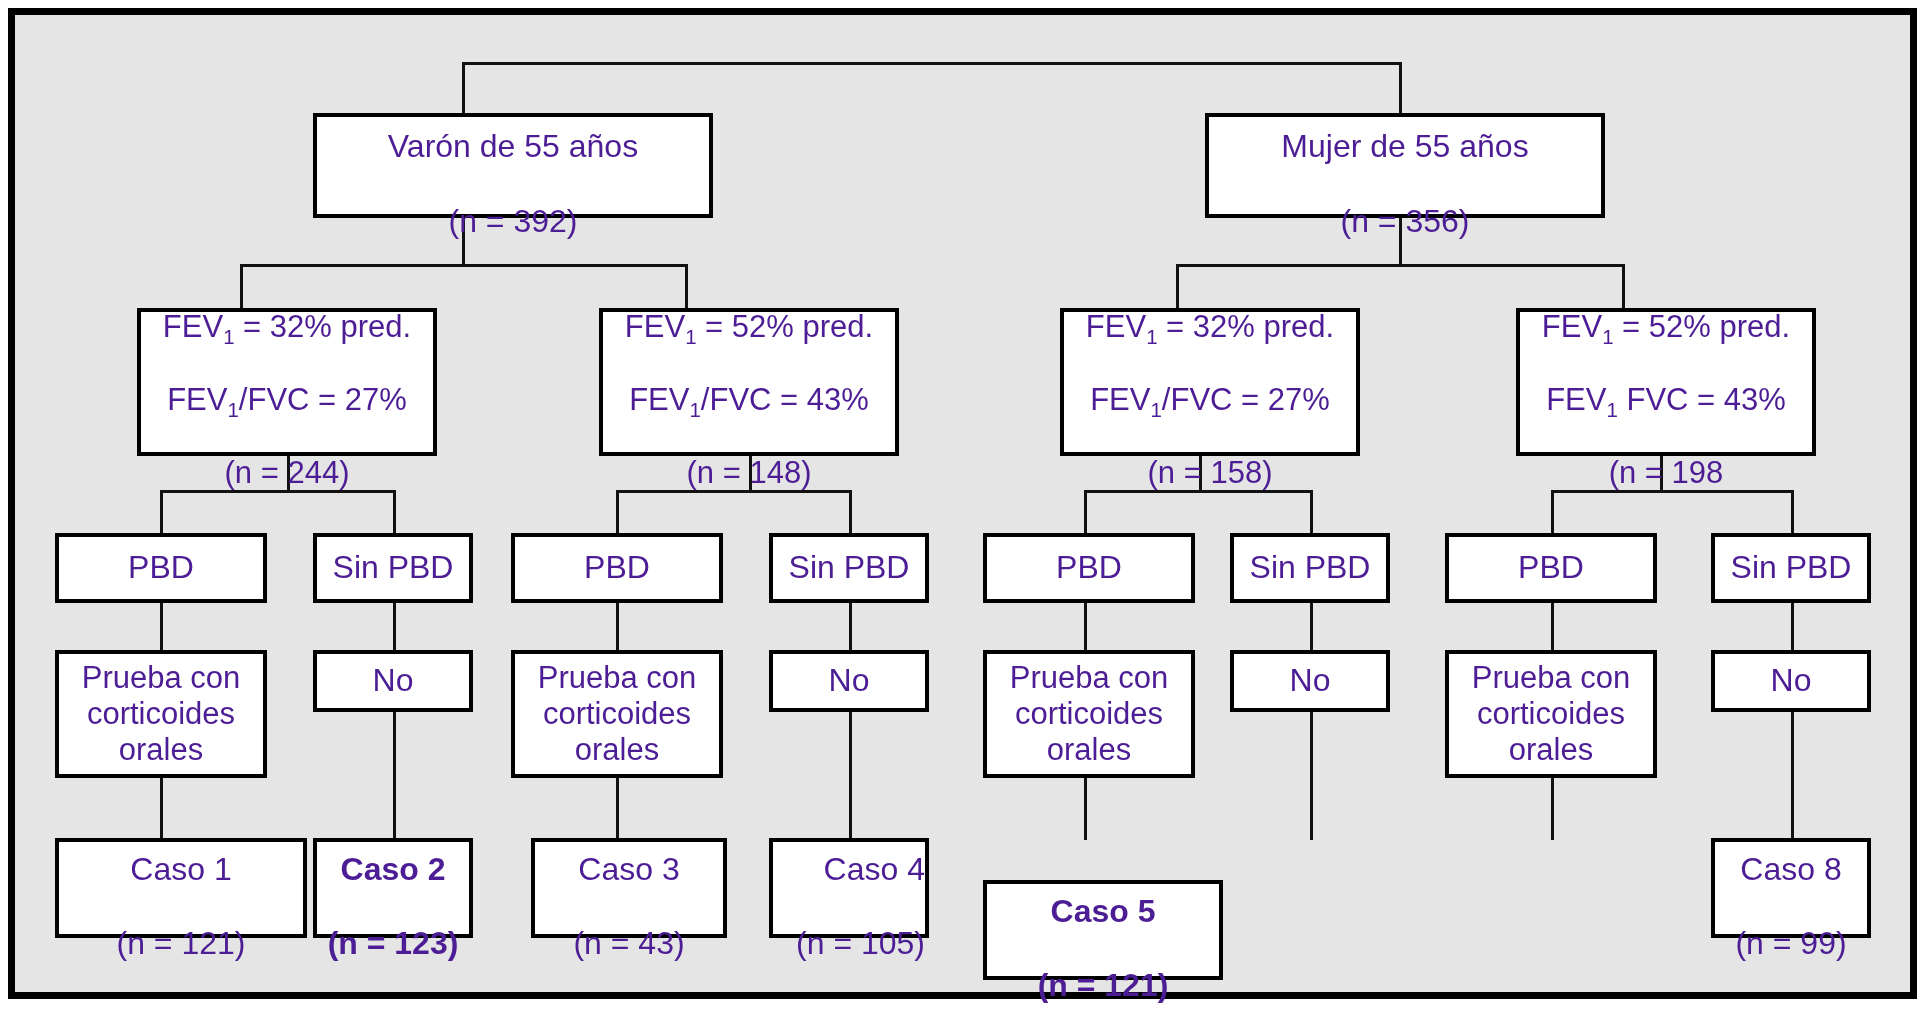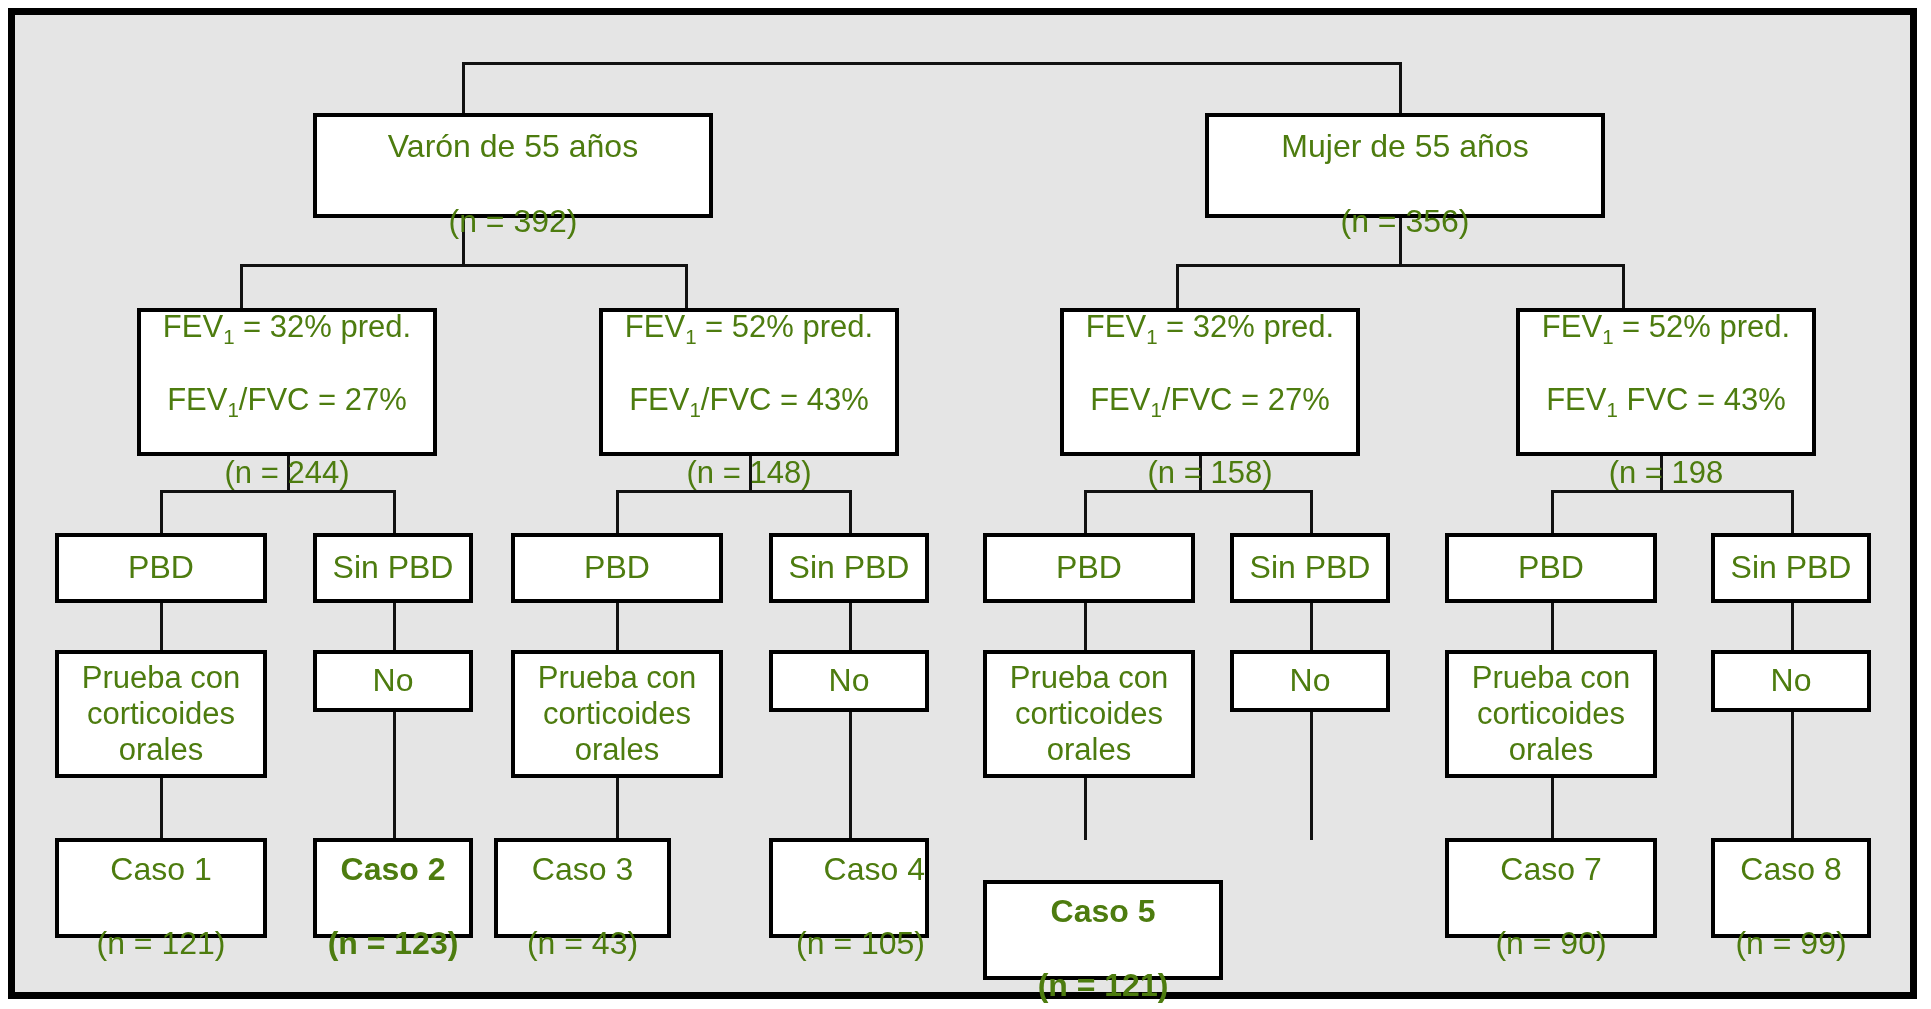--- a/index.html
+++ b/index.html
@@ -32,21 +32,21 @@
 
   .node{
     position:absolute;
     box-sizing:border-box;
     background:#ffffff;
     border:4px solid #000000;
     display:flex;
     align-items:center;
     justify-content:center;
     text-align:center;
-    color:#4d7c0f;
+    color:#4c1d95;
     line-height:1.17;
     white-space:pre-line;
     z-index:3;
   }
   .node .txt{display:block;width:100%;}
   .f31{font-size:31px;}
   .f32{font-size:32px;}
 
   
   .ln{
@@ -221,59 +221,53 @@
 
     <div class="node f31" style="left:1445px;top:650px;width:212px;height:128px;">
       <span class="txt">Prueba con
 corticoides
 orales</span>
     </div>
     <div class="node f32" style="left:1711px;top:650px;width:160px;height:62px;">
       <span class="txt">No</span>
     </div>
 
-    <div class="node f32" style="left:55px;top:838px;width:212px;height:100px;">
+    <div class="node f32" style="left:55px;top:838px;width:252px;height:100px;">
       <span class="txt">
         <span>Caso 1</span><br>
         <span>(n = 121)</span>
       </span>
     </div>
     <div class="node f32" style="left:313px;top:838px;width:160px;height:100px;font-weight:bold;">
       <span class="txt">
         <span>Caso 2</span><br>
         <span>(n = 123)</span>
       </span>
     </div>
 
-    <div class="node f32" style="left:494px;top:838px;width:177px;height:100px;justify-content:center;">
+    <div class="node f32" style="left:531px;top:838px;width:196px;height:100px;justify-content:center;">
       <span class="txt">
         <span>Caso 3</span><br>
         <span>(n = 43)</span>
       </span>
     </div>
     <div class="node f32" style="left:769px;top:838px;width:160px;height:100px;text-align:right;">
       <span class="txt">
         <span>Caso 4</span><br>
         <span>(n = 105)</span>
       </span>
     </div>
 
     <div class="node f32" style="left:983px;top:880px;width:240px;height:100px;font-weight:bold;">
       <span class="txt">
         <span>Caso 5</span><br>
         <span>(n = 121)</span>
       </span>
     </div>
 
-    <div class="node f32" style="left:1445px;top:838px;width:212px;height:100px;">
-      <span class="txt">
-        <span>Caso 7</span><br>
-        <span>(n = 90)</span>
-      </span>
-    </div>
     <div class="node f32" style="left:1711px;top:838px;width:160px;height:100px;">
       <span class="txt">
         <span>Caso 8</span><br>
         <span>(n = 99)</span>
       </span>
     </div>
 
   </div>
 </div>
 

